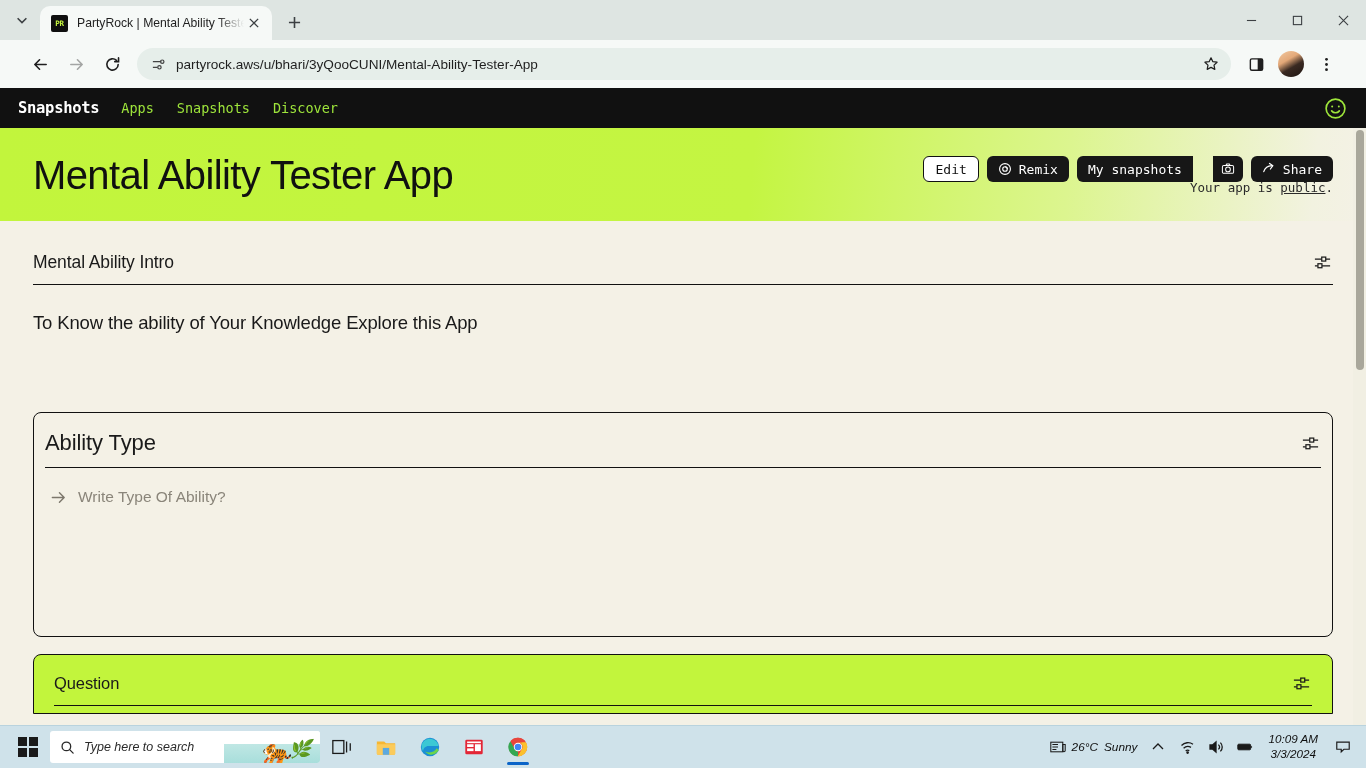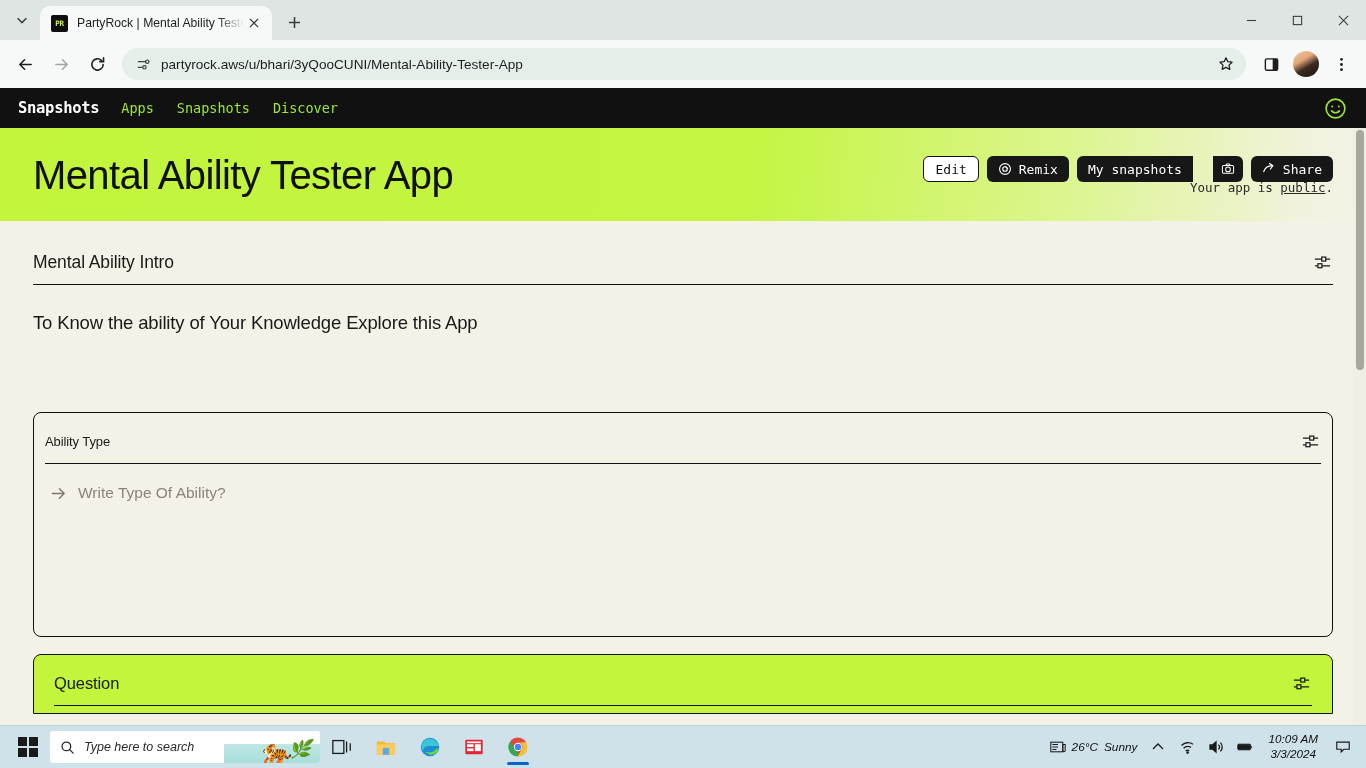--- a/index.html
+++ b/index.html
@@ -71,21 +71,21 @@
 
   .winctrl { position: absolute; right: 0; top: 0; height: 40px; display: flex; }
   .winctrl div { width: 46px; height: 40px; display: flex; align-items: center; justify-content: center; cursor: pointer; }
   .winctrl svg { width: 11px; height: 11px; }
 
   .toolbar {
     height: 48px;
     background: #f6f9f7;
     display: flex;
     align-items: center;
-    padding: 0 8px;
+    padding: 0 23px;
     gap: 2px;
   }
   .tbtn {
     width: 34px; height: 34px;
     border-radius: 50%;
     display: flex; align-items: center; justify-content: center;
     cursor: pointer;
     flex: 0 0 34px;
   }
   .tbtn svg { width: 17px; height: 17px; }
@@ -238,21 +238,21 @@
   .card {
     margin-top: 78px;
     border: 1.6px solid #111;
     border-radius: 8px;
     background: #f4f1e6;
     height: 225px;
     padding: 0 11px;
     position: relative;
   }
   .card .widget-head { padding: 17px 0 11px 0; }
-  .card .widget-title { font-size: 13px; }
+  .card .widget-title { font-size: 22px; }
   .card-input-row {
     display: flex;
     align-items: center;
     gap: 11px;
     padding: 20px 0 0 5px;
   }
   .card-input-row svg { width: 17px; height: 17px; flex: 0 0 17px; }
   .card-placeholder {
     font-size: 15.5px;
     color: #8a857a;

